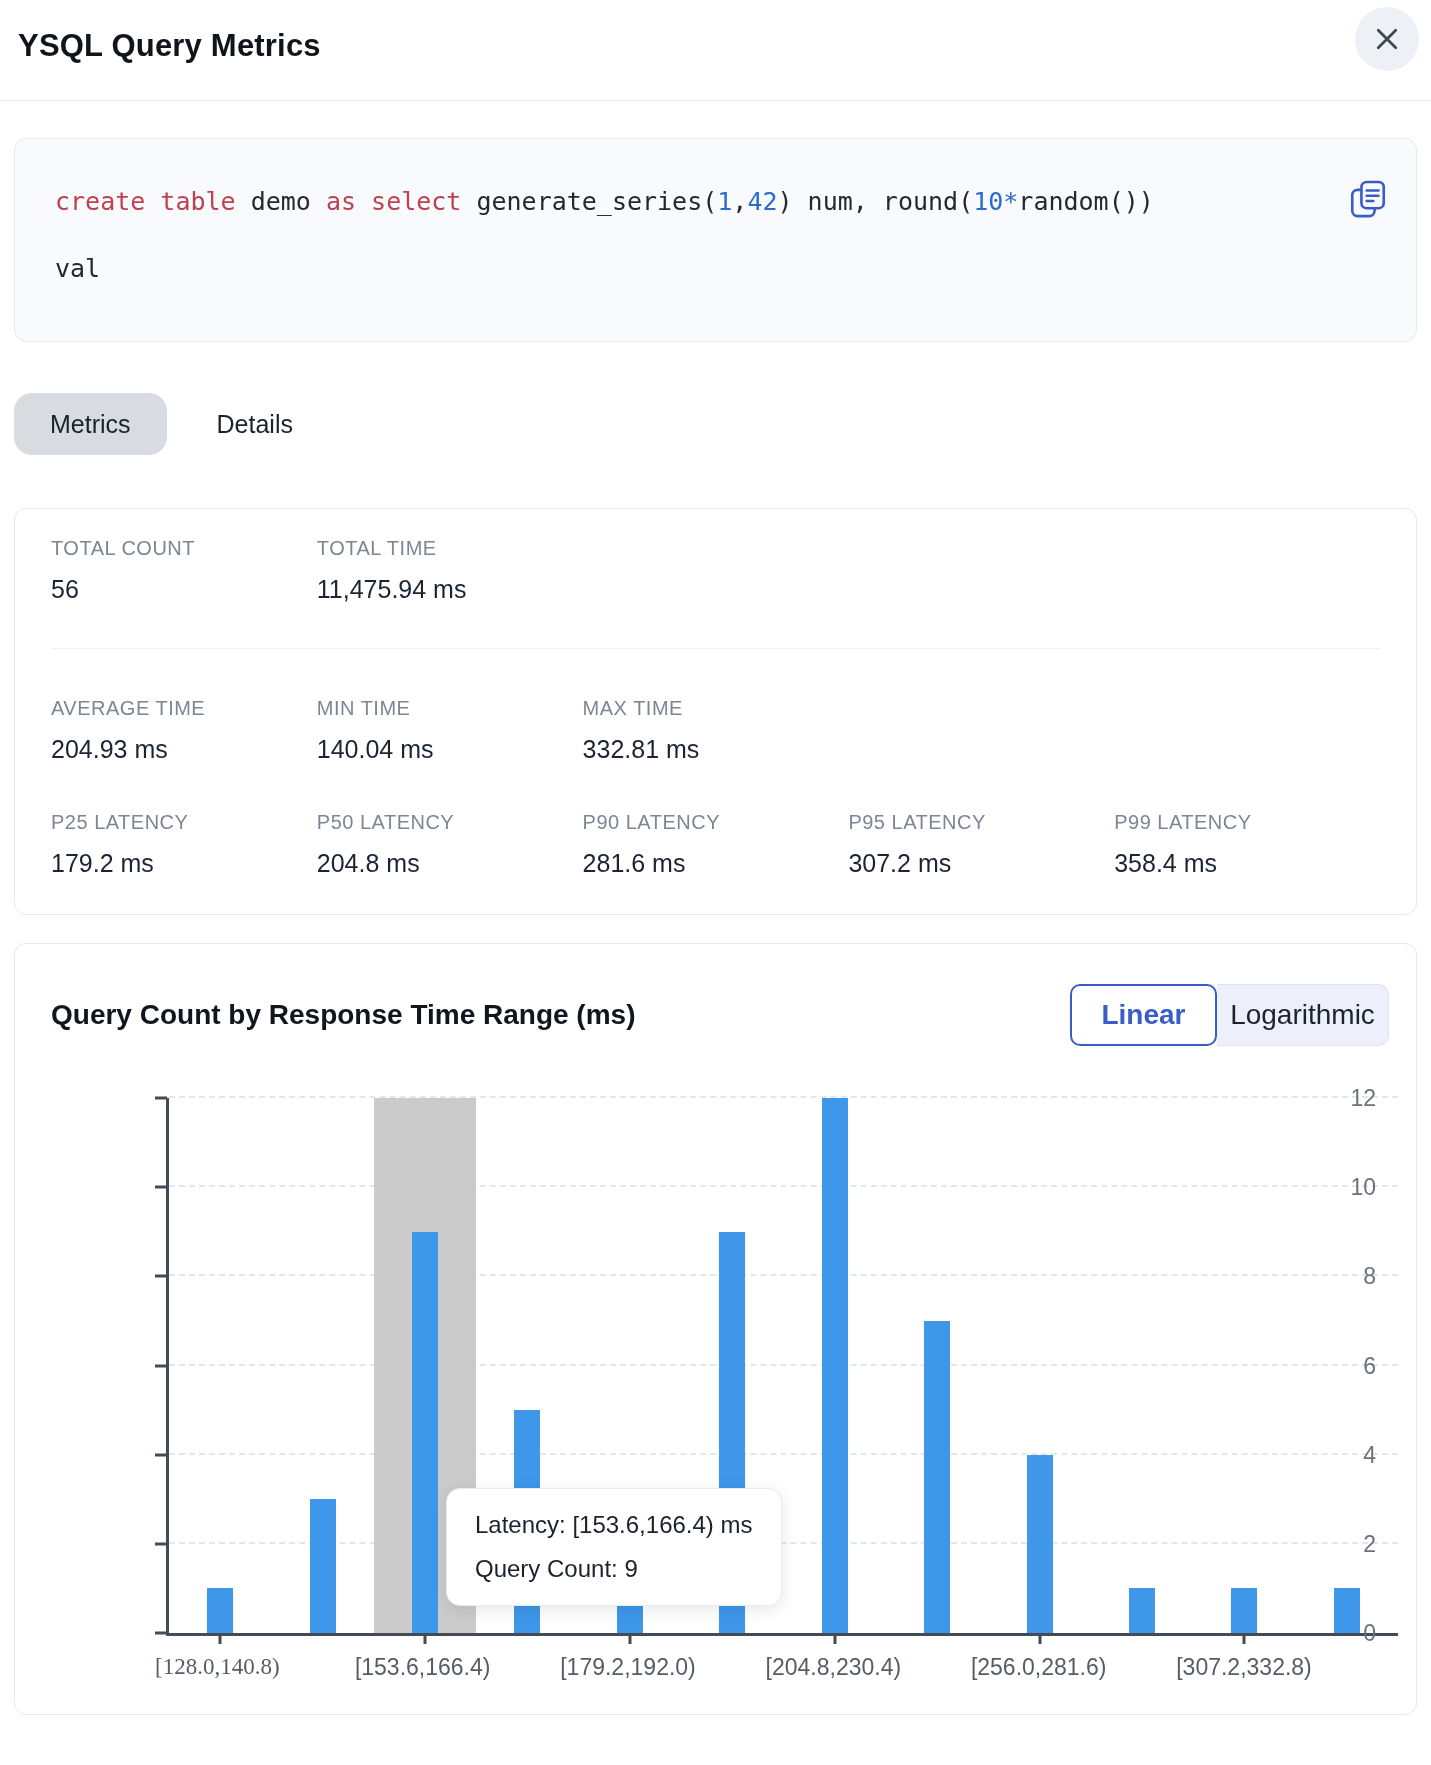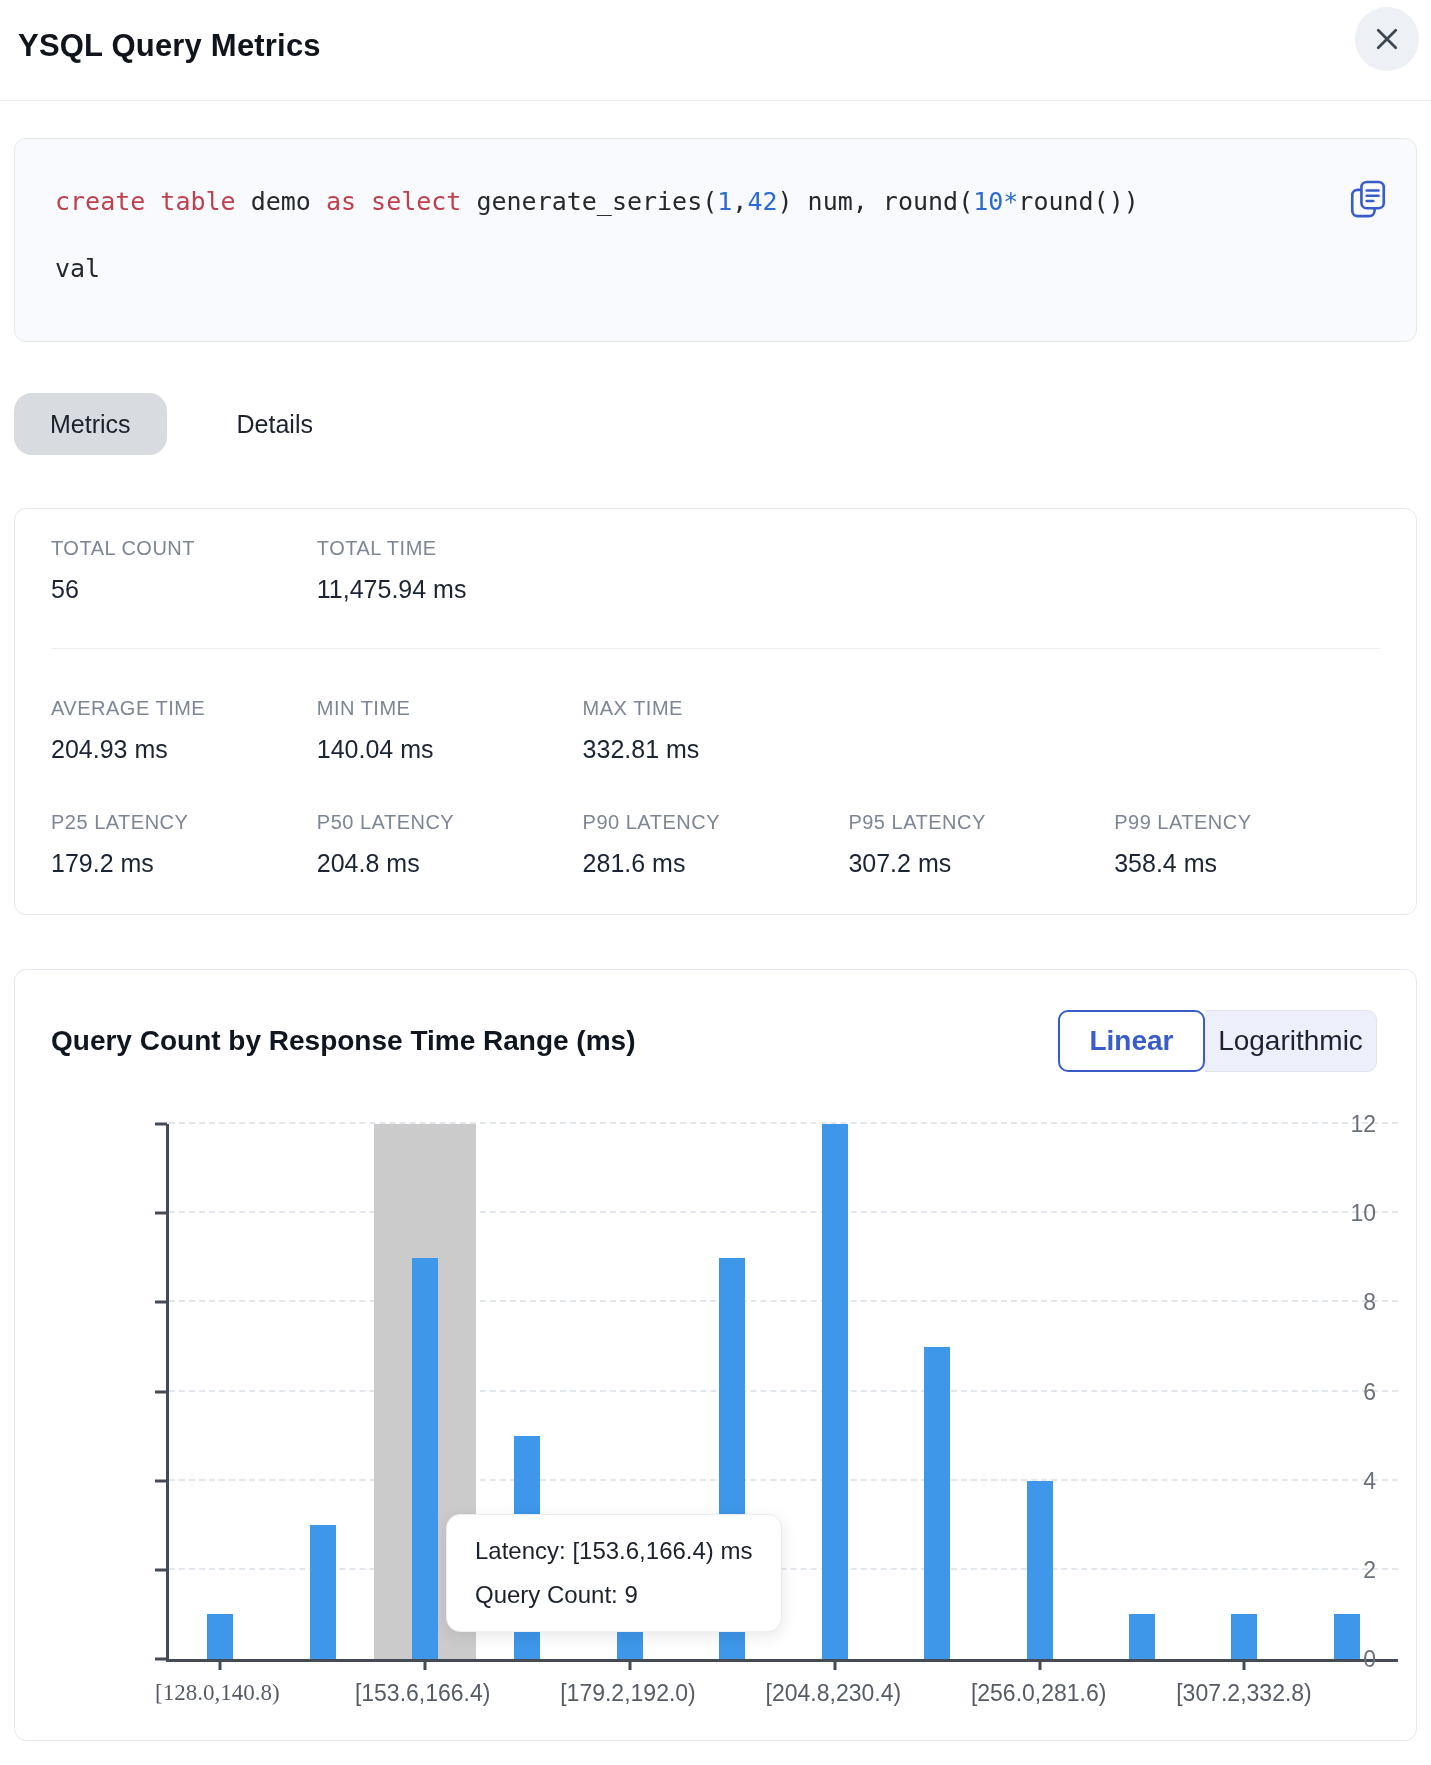--- a/index.html
+++ b/index.html
@@ -21,35 +21,35 @@
   
   .code-block{position:relative; margin-top:37px; background:#f8fafd; border:1.5px solid #e6eaf0;
     border-radius:12px; padding:48px 120px 46px 40px; font-family:"DejaVu Sans Mono", monospace;
     font-size:25px; color:var(--plain); min-height:204px;}
   .code-line2{margin-top:38px;}
   .tok-kw{color:var(--kw);} .tok-n{color:var(--num);} .tok-p{color:var(--plain);}
   .copy-btn{position:absolute; top:38px; right:25px; width:44px; height:44px; background:transparent;
     border:none; color:var(--accent); cursor:pointer; padding:0;}
 
   
-  .tabs{display:flex; align-items:center; gap:34px; margin-top:51px;}
+  .tabs{display:flex; align-items:center; gap:14px; margin-top:51px;}
   .tab{height:62px; padding:0 36px; display:flex; align-items:center; font-size:25px; color:#1a222c;
     background:transparent; border:none; border-radius:18px; cursor:pointer;}
   .tab.active{background:#d8dce1;}
 
   
   .metrics-card{margin-top:53px; border:1.5px solid #e5e8ee; border-radius:12px; padding:28px 36px 36px;}
   .m-row{display:grid; grid-template-columns:repeat(5,1fr);}
   .m-label{font-size:20px; color:var(--label-gray); letter-spacing:.5px;}
   .m-value{font-size:25px; color:#1b2433; margin-top:15px;}
   .m-divider{border:none; border-top:1.5px solid #edeff3; margin:44px 0 48px;}
   .m-row3{margin-top:47px;}
 
   
-  .chart-card{margin-top:54px; border:1.5px solid #e5e8ee; border-radius:12px; padding:40px 24px 30px 36px; height:772px;}
+  .chart-card{margin-top:28px; border:1.5px solid #e5e8ee; border-radius:12px; padding:40px 12px 30px 36px; height:772px;}
   .chart-head{display:flex; align-items:center; justify-content:space-between; padding-right:15px;}
   .chart-title{font-size:28px; font-weight:700; color:#10161f;}
   .scale-toggle{display:flex; border-radius:12px;}
   .seg-btn{height:62px; font-size:28px; display:flex; align-items:center; justify-content:center;
     border:1.5px solid #dfe3ef; cursor:pointer; background:#edf0fa; color:#1c232e;}
   .seg-btn.selected{background:#fff; border:2px solid var(--accent); color:var(--accent);
     font-weight:700; border-radius:10px; z-index:2;}
   .seg-linear{width:147px; border-radius:10px 0 0 10px;}
   .seg-log{width:172px; border-radius:0 10px 10px 0; border-left:none;}
 
@@ -82,21 +82,21 @@
       <svg width="30" height="30" viewBox="0 0 24 24">
           <path d="M5 5 L19 19 M19 5 L5 19" stroke="#3d4653" stroke-width="2.2" stroke-linecap="round" fill="none"></path>
         </svg>
     </span>
   </button>
 </header>
 
 <div class="main">
 
   <div class="code-block">
-    <div><span class="tok-kw">create table</span><span class="tok-p"> demo </span><span class="tok-kw">as select</span><span class="tok-p"> generate_series(</span><span class="tok-n">1</span><span class="tok-p">,</span><span class="tok-n">42</span><span class="tok-p">) num, round(</span><span class="tok-n">10</span><span class="tok-n">*</span><span class="tok-p">round())</span></div>
+    <div><span class="tok-kw">create table</span><span class="tok-p"> demo </span><span class="tok-kw">as select</span><span class="tok-p"> generate_series(</span><span class="tok-n">1</span><span class="tok-p">,</span><span class="tok-n">42</span><span class="tok-p">) num, round(</span><span class="tok-n">10</span><span class="tok-n">*</span><span class="tok-p">random())</span></div>
     <div class="code-line2">val</div>
     <button class="copy-btn">
       <span style="display:flex;">
         <svg width="42" height="42" viewBox="0 0 32 32" fill="none" stroke="currentColor" stroke-width="2">
           <rect x="4" y="9" width="17" height="20" rx="4"></rect>
           <rect x="11" y="3" width="17" height="20" rx="4" fill="#f8fafd"></rect>
           <path d="M15 9.5 H24 M15 13.5 H24 M15 17.5 H20" stroke-linecap="round"></path>
         </svg>
       </span>
     </button>

